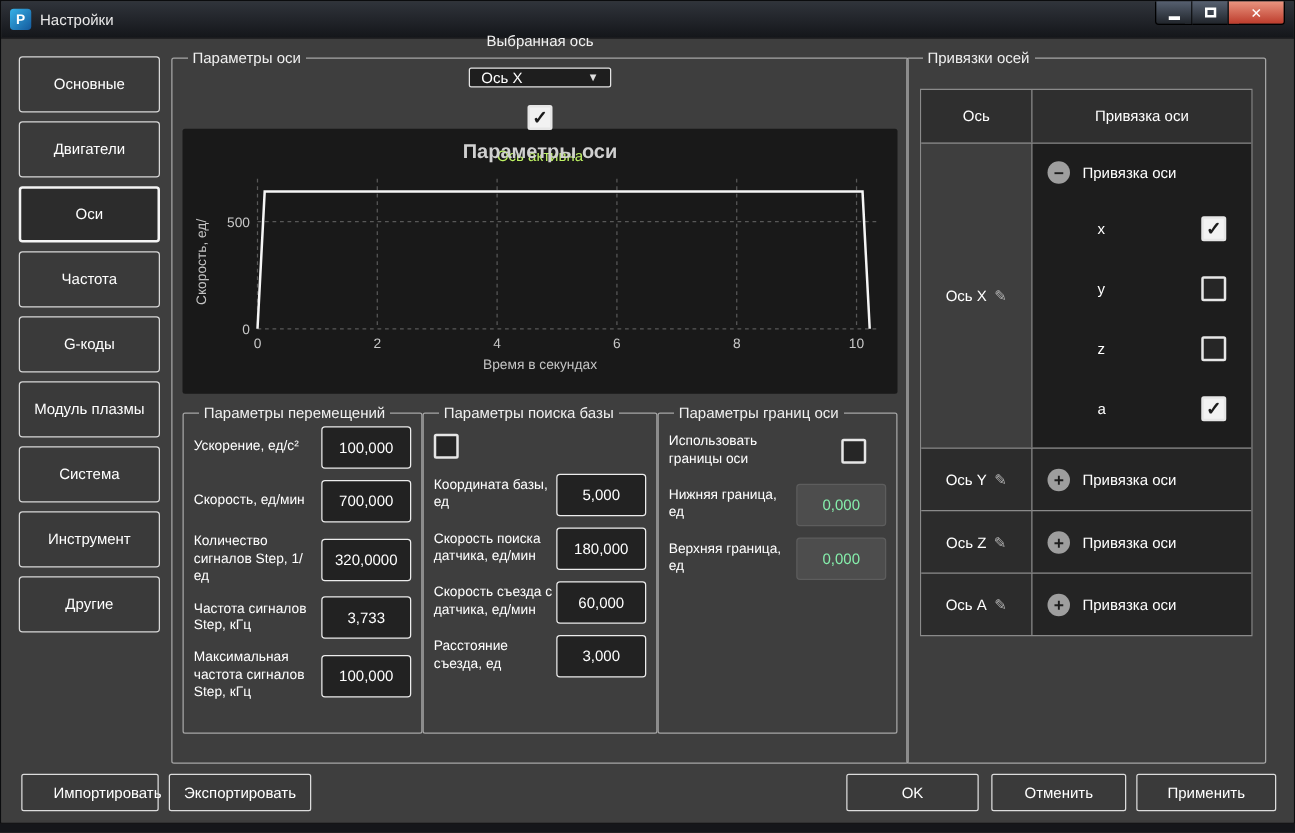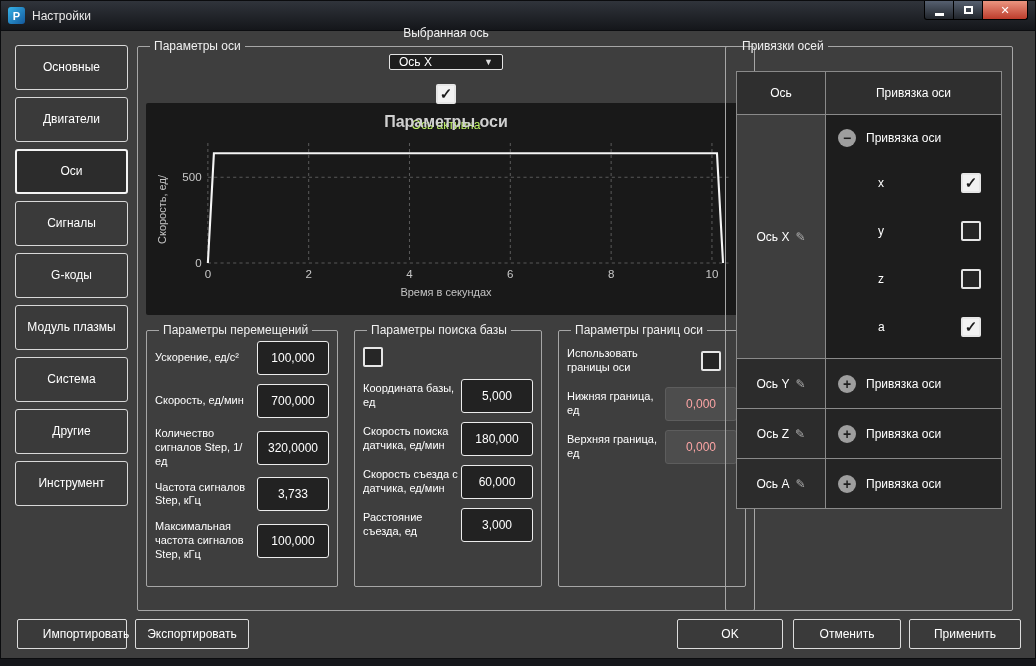--- a/index.html
+++ b/index.html
@@ -61,31 +61,31 @@
   
   .chart { margin-top:8px; height:212px; background:#191919; border-radius:2px; padding:6px 8px 0; }
   .chart-title { text-align:center; color:#d0d0d0; font-size:16px; font-weight:bold; margin:4px 0 4px; }
   .chart-body { display:flex; align-items:stretch; }
   .ylabel { writing-mode:vertical-rl; transform:rotate(180deg); color:#c4c4c4; font-size:11px;
             display:flex; align-items:center; width:16px; justify-content:center; }
   #chart-svg { flex:1; height:150px; }
   .xlabel { text-align:center; color:#c4c4c4; font-size:11px; margin-top:1px; }
 
   
-  .subgroups { display:flex; gap:16px; margin-top:8px; }
+  .subgroups { display:flex; gap:0; margin-top:8px; }
   fieldset.sub { border:1px solid #a6a6a6; border-radius:2px; padding:4px 8px; height:264px; }
   #grp-move { width:192px; flex:none; }
   #grp-home { width:186px; flex:none; }
   #grp-limits { flex:1; }
 
   .f-row { display:flex; align-items:center; justify-content:space-between; margin-bottom:9px; }
   .f-label { width:98px; color:#fff; font-size:11px; line-height:1.25; }
   .f-input { width:72px; height:34px; background:#222; border:1px solid #ececec; border-radius:3px;
              color:#fff; font-size:12px; text-align:center; outline:none; }
-  .f-input:disabled { background:#4d4d4d; border-color:#5d5d5d; color:#fca5a5; }
+  .f-input:disabled { background:#4d4d4d; border-color:#5d5d5d; color:#86efac; }
   .check-row { display:flex; align-items:center; justify-content:space-between; margin:6px 16px 12px 0; }
 
   
   .bind-table { margin:14px 2px 0; border:1px solid #8a8a8a; }
   .bt-grid { display:grid; grid-template-columns:88px 1fr; }
   .bt-header .cell { background:#2f2f2f; height:42px; display:flex; align-items:center; justify-content:center;
                      color:#fff; font-size:12px; }
   .bt-header .right { border-left:1px solid #8a8a8a; }
   .bt-axis { display:flex; align-items:center; justify-content:center; gap:6px; color:#fff; font-size:12px;
              border-top:1px solid #8a8a8a; background:#3e3e3e; }
@@ -132,26 +132,26 @@
       <span class="wbtn close">✕</span>
     </div>
   </div>
 
   <div class="client">
 
     <div class="sidebar">
       <div class="side-btn">Основные</div>
       <div class="side-btn">Двигатели</div>
       <div class="side-btn active">Оси</div>
-      <div class="side-btn">Сигналы</div>
+      <div class="side-btn">Частота</div>
       <div class="side-btn">G-коды</div>
       <div class="side-btn">Модуль плазмы</div>
       <div class="side-btn">Система</div>
+      <div class="side-btn">Инструмент</div>
       <div class="side-btn">Другие</div>
-      <div class="side-btn">Инструмент</div>
     </div>
 
     <fieldset class="group" id="axis-group">
       <legend>Параметры оси</legend>
 
       <div class="selector-row">
         <span class="sel-label">Выбранная ось</span>
         <div class="dropdown">
           <span>Ось X</span>
           <span class="chevron">▼</span>

